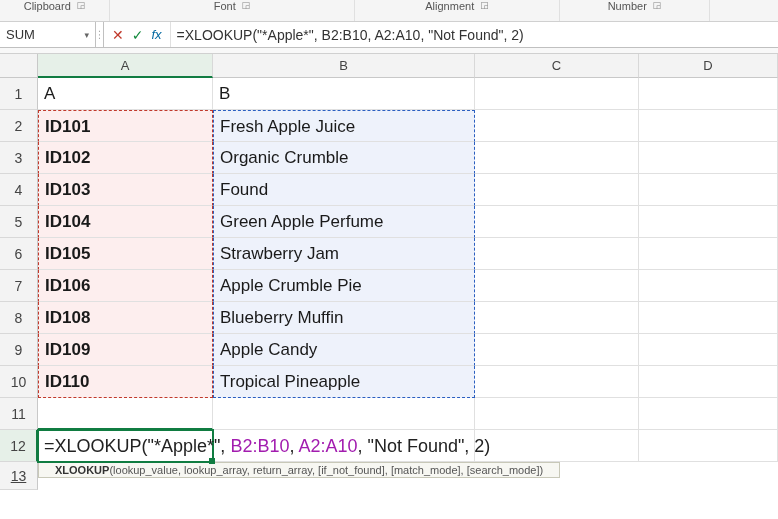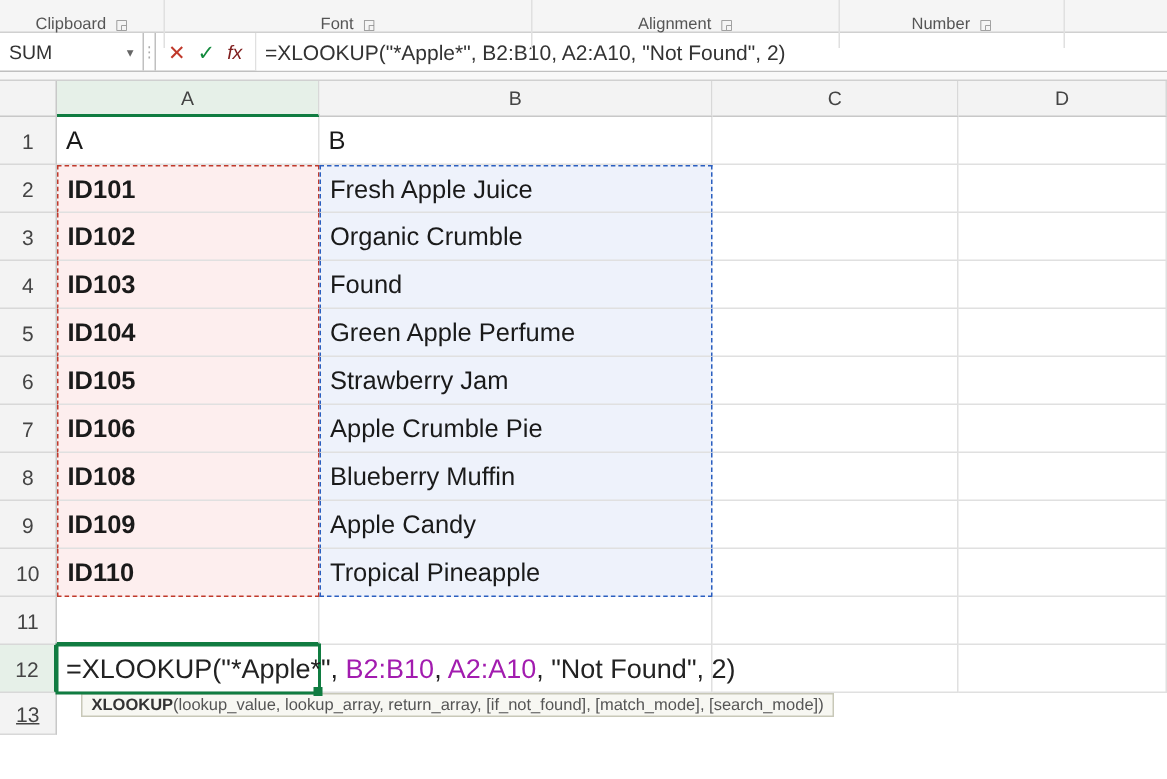--- a/index.html
+++ b/index.html
@@ -15,25 +15,25 @@
   .ribbon-groups {
     display: flex;
     height: 22px;
     background: #f5f5f5;
     border-bottom: 1px solid #d0d0d0;
     font-size: 11px;
     color: #555;
   }
   .ribbon-group {
     display: flex;
-    align-items: center;
+    align-items: flex-start;
     justify-content: center;
     border-right: 1px solid #e0e0e0;
     position: relative;
-    padding: 16px 6px;
+    padding: 0 6px;
     gap: 6px;
   }
   .ribbon-group .launcher {
     font-size: 9px;
     color: #888;
     cursor: pointer;
   }
   .rg-clipboard { width: 110px; justify-content: center; }
   .rg-font { width: 245px; justify-content: center; }
   .rg-align { width: 205px; justify-content: center; }
@@ -64,21 +64,21 @@
   }
   .fb-buttons {
     display: flex;
     align-items: center;
     gap: 8px;
     padding: 0 8px;
     border-right: 1px solid #e0e0e0;
   }
   .fb-cancel { color: #c0392b; font-size: 14px; cursor:pointer;}
   .fb-enter { color: #138a3d; font-size: 14px; cursor:pointer;}
-  .fb-fx { font-style: italic; color:#7f1d1d; font-size: 13px; cursor:pointer;}
+  .fb-fx { font-style: italic; color:#0369a1; font-size: 13px; cursor:pointer;}
   .formula-input {
     flex: 1;
     border: none;
     outline: none;
     padding: 0 6px;
     font-size: 14px;
     color: #333;
     font-family: "Segoe UI", Arial, sans-serif;
   }
   
@@ -168,27 +168,27 @@
   .fcol-blue { color:#a21caf;}
   .fcol-red { color:#a21caf;}
   
   .tooltip {
     position: relative;
     grid-column: 2 / span 4;
     height: 20px;
   }
   .tooltip-box {
     position:absolute;
-    left: 16px;
+    left: 0;
     top: 0px;
     background: #f7f7f2;
     border: 1px solid #c8c8b8;
     font-size: 11px;
     color: #555;
-    padding: 1px 6px;
+    padding: 1px 16px;
     font-family: "Segoe UI", Arial, sans-serif;
     white-space: nowrap;
   }
   .tooltip-box b { font-weight:600; color:#333;}
   
   .editing::after{
     content:"";
     position:absolute;
     right:-3px; bottom:-3px;
     width:6px; height:6px;

